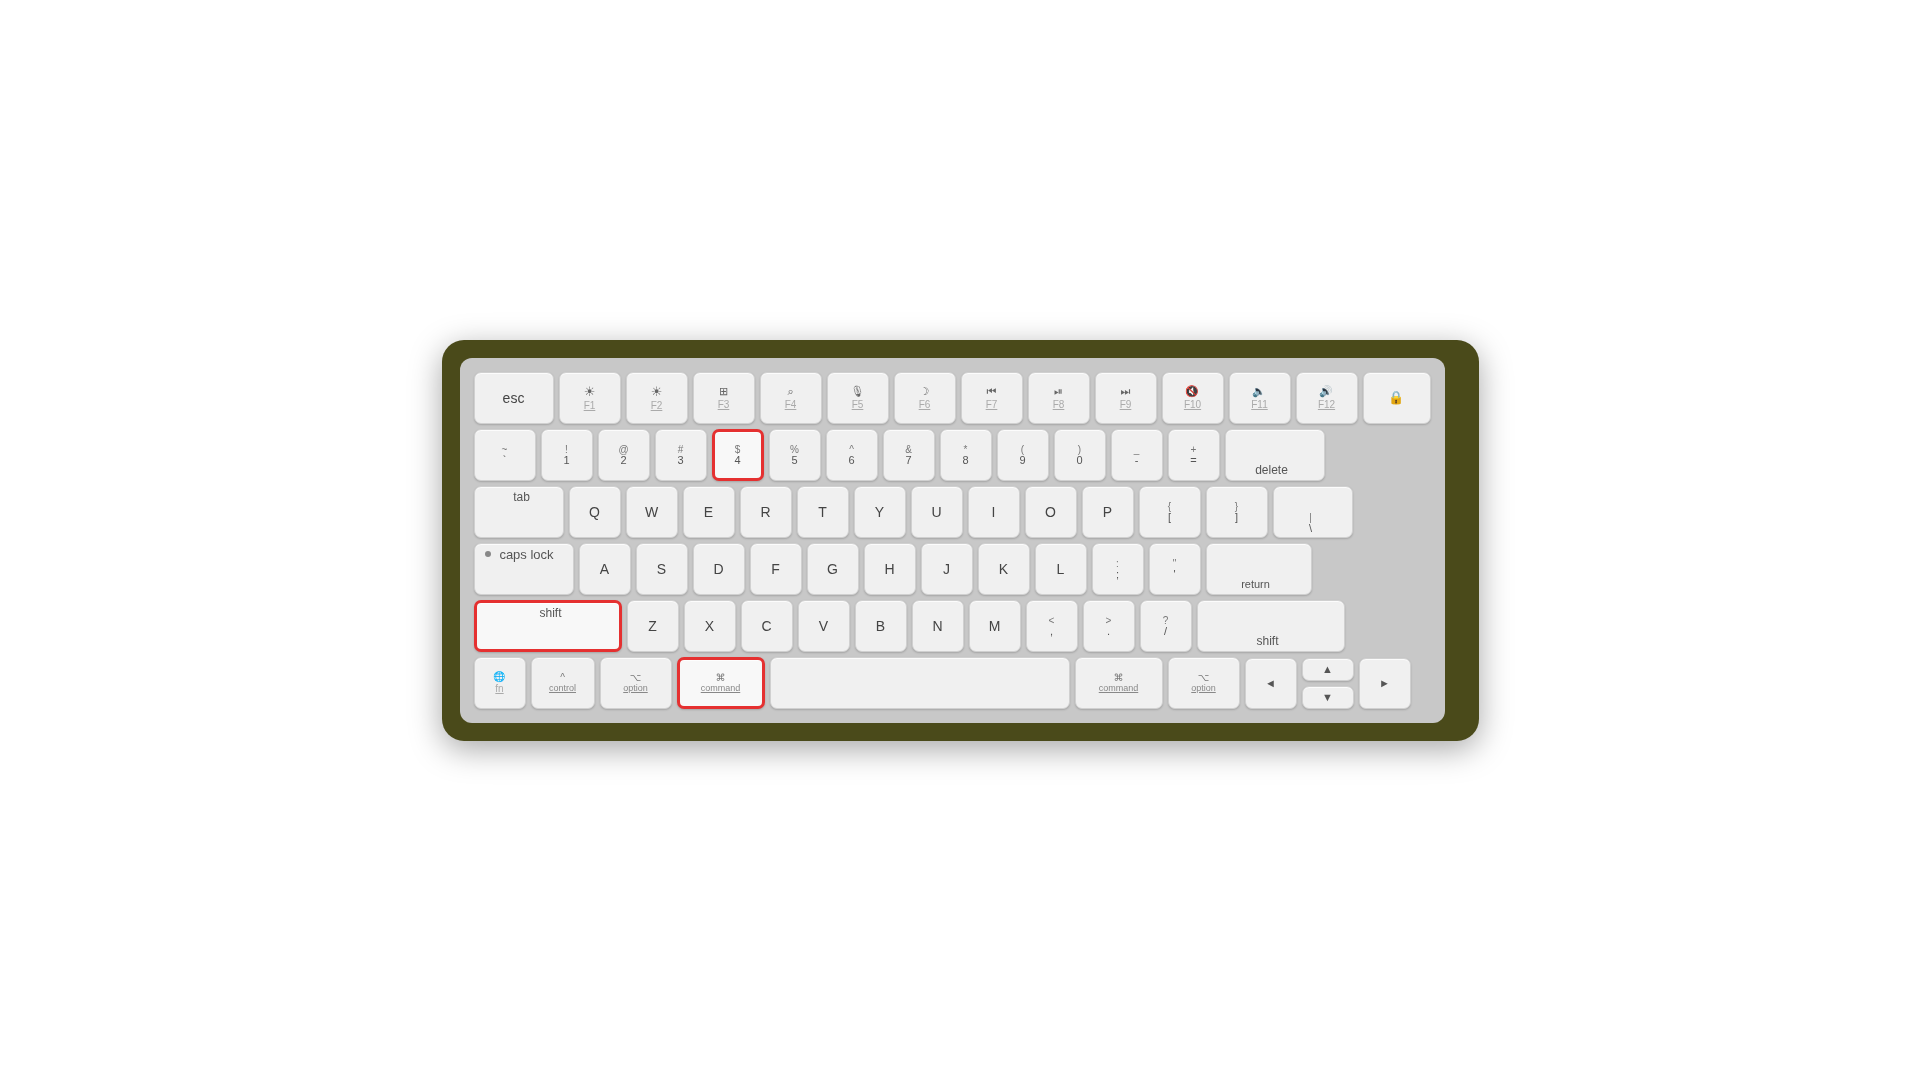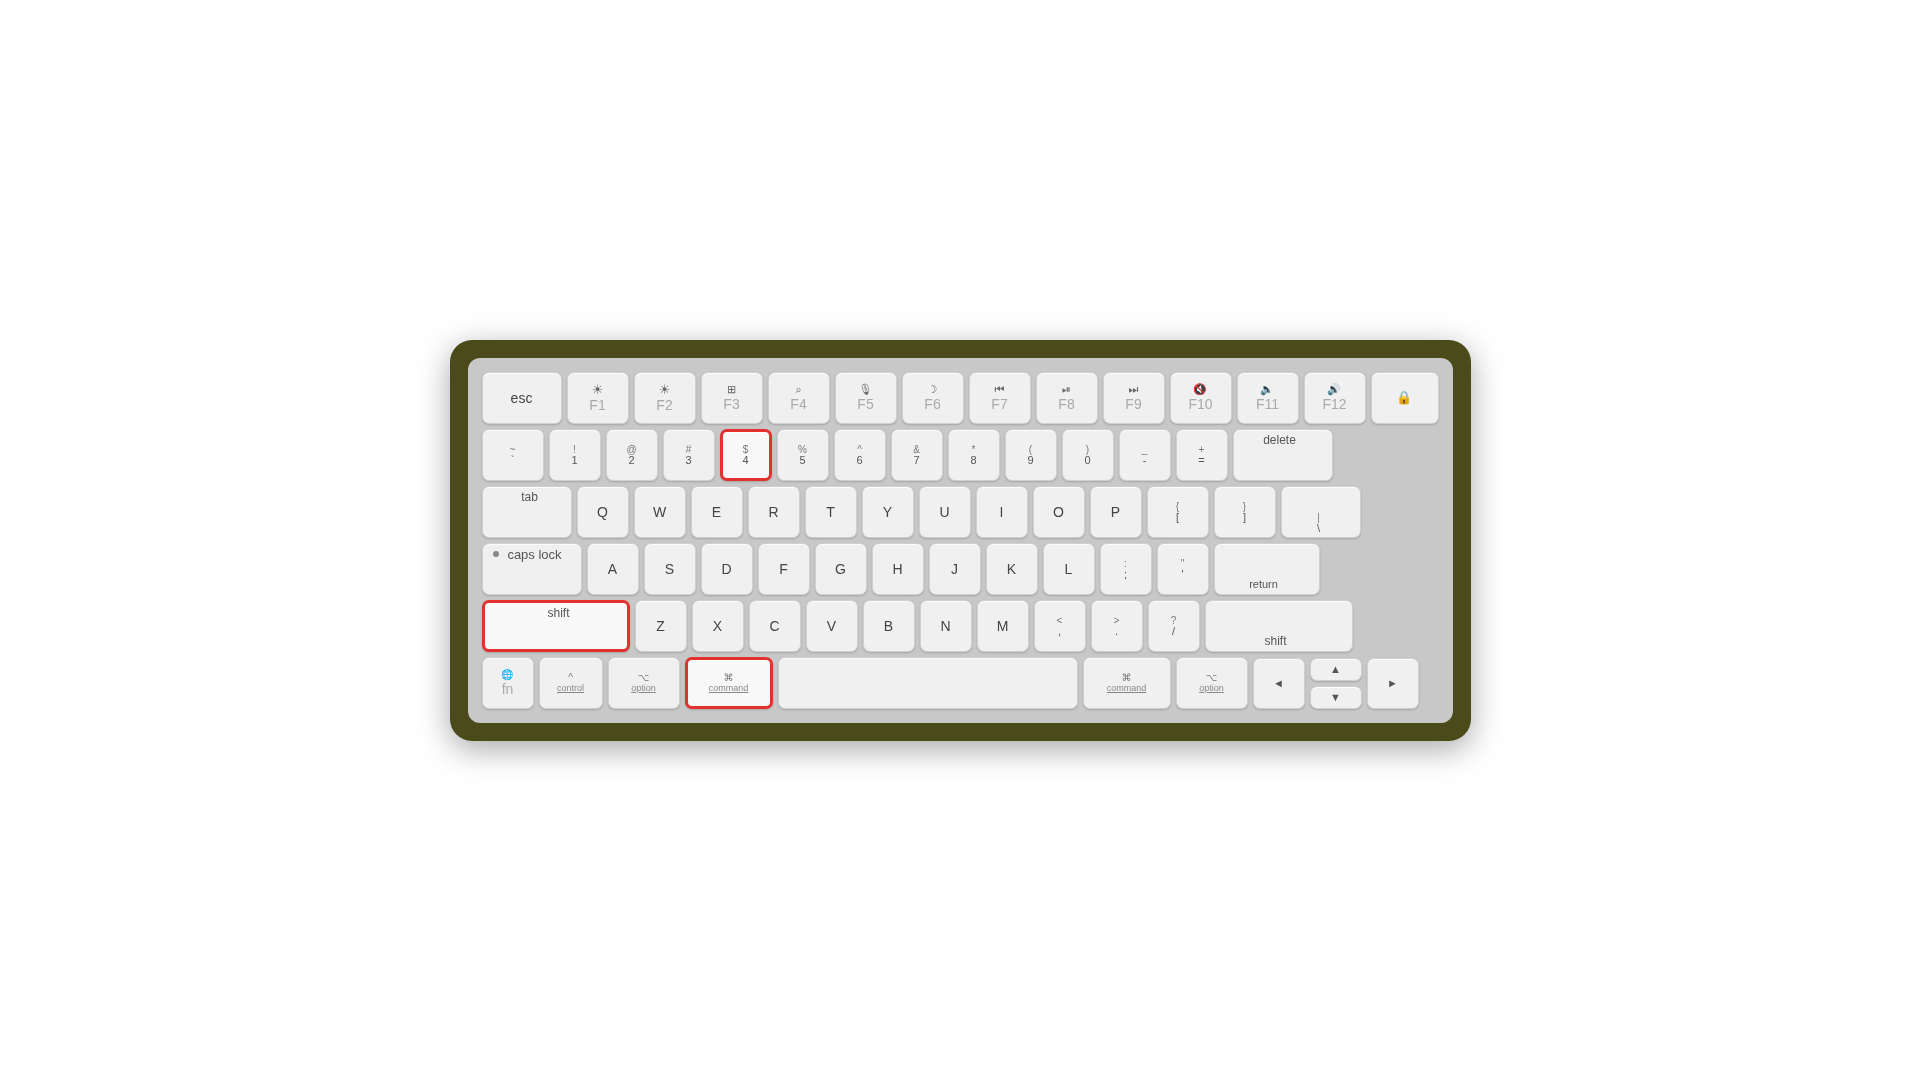--- a/index.html
+++ b/index.html
@@ -10,21 +10,21 @@
       display: flex;
       align-items: center;
       justify-content: center;
       font-family: -apple-system, BlinkMacSystemFont, 'Helvetica Neue', Arial, sans-serif;
       overflow: hidden;
     }
 
     .keyboard-wrapper {
       background: #4a4a1a;
       border-radius: 22px;
-      padding: 18px 18px 18px 18px;
+      padding: 18px 34px 18px 18px;
       box-shadow: 0 8px 32px rgba(0,0,0,0.35);
     }
 
     .keyboard-body {
       background: #c8c8c8;
       border-radius: 12px;
       padding: 14px 14px 14px 14px;
       display: flex;
       flex-direction: column;
       gap: 5px;
@@ -77,33 +77,34 @@
       font-size: 14px;
       font-weight: 500;
       color: #444;
     }
     .key .sub-label {
       font-size: 9px;
       color: #888;
       text-decoration: underline;
     }
     .key .fn-label {
-      font-size: 14px;
+      font-size: 10px;
       color: #aaa;
+      text-decoration: underline;
     }
     .key .icon-label {
       font-size: 13px;
       color: #666;
     }
 
     
     .w-esc   { min-width: 80px; }
     .w-fn    { min-width: 62px; }
     .w-tilde { min-width: 62px; }
-    .w-delete { min-width: 100px; justify-content: flex-start; padding-right: 10px; font-size: 12px; }
+    .w-delete { min-width: 100px; justify-content: flex-end; padding-right: 10px; font-size: 12px; }
     .w-tab   { min-width: 90px; justify-content: flex-start; padding-left: 10px; }
     .w-caps  { min-width: 100px; justify-content: flex-start; padding-left: 10px; }
     .w-return { min-width: 106px; justify-content: flex-end; padding-right: 10px; }
     .w-shift-l { min-width: 148px; justify-content: flex-start; padding-left: 10px; }
     .w-shift-r { min-width: 148px; justify-content: flex-end; padding-right: 10px; }
     .w-fn-key { min-width: 52px; }
     .w-ctrl   { min-width: 64px; }
     .w-option { min-width: 72px; }
     .w-cmd    { min-width: 88px; }
     .w-space  { min-width: 300px; }

